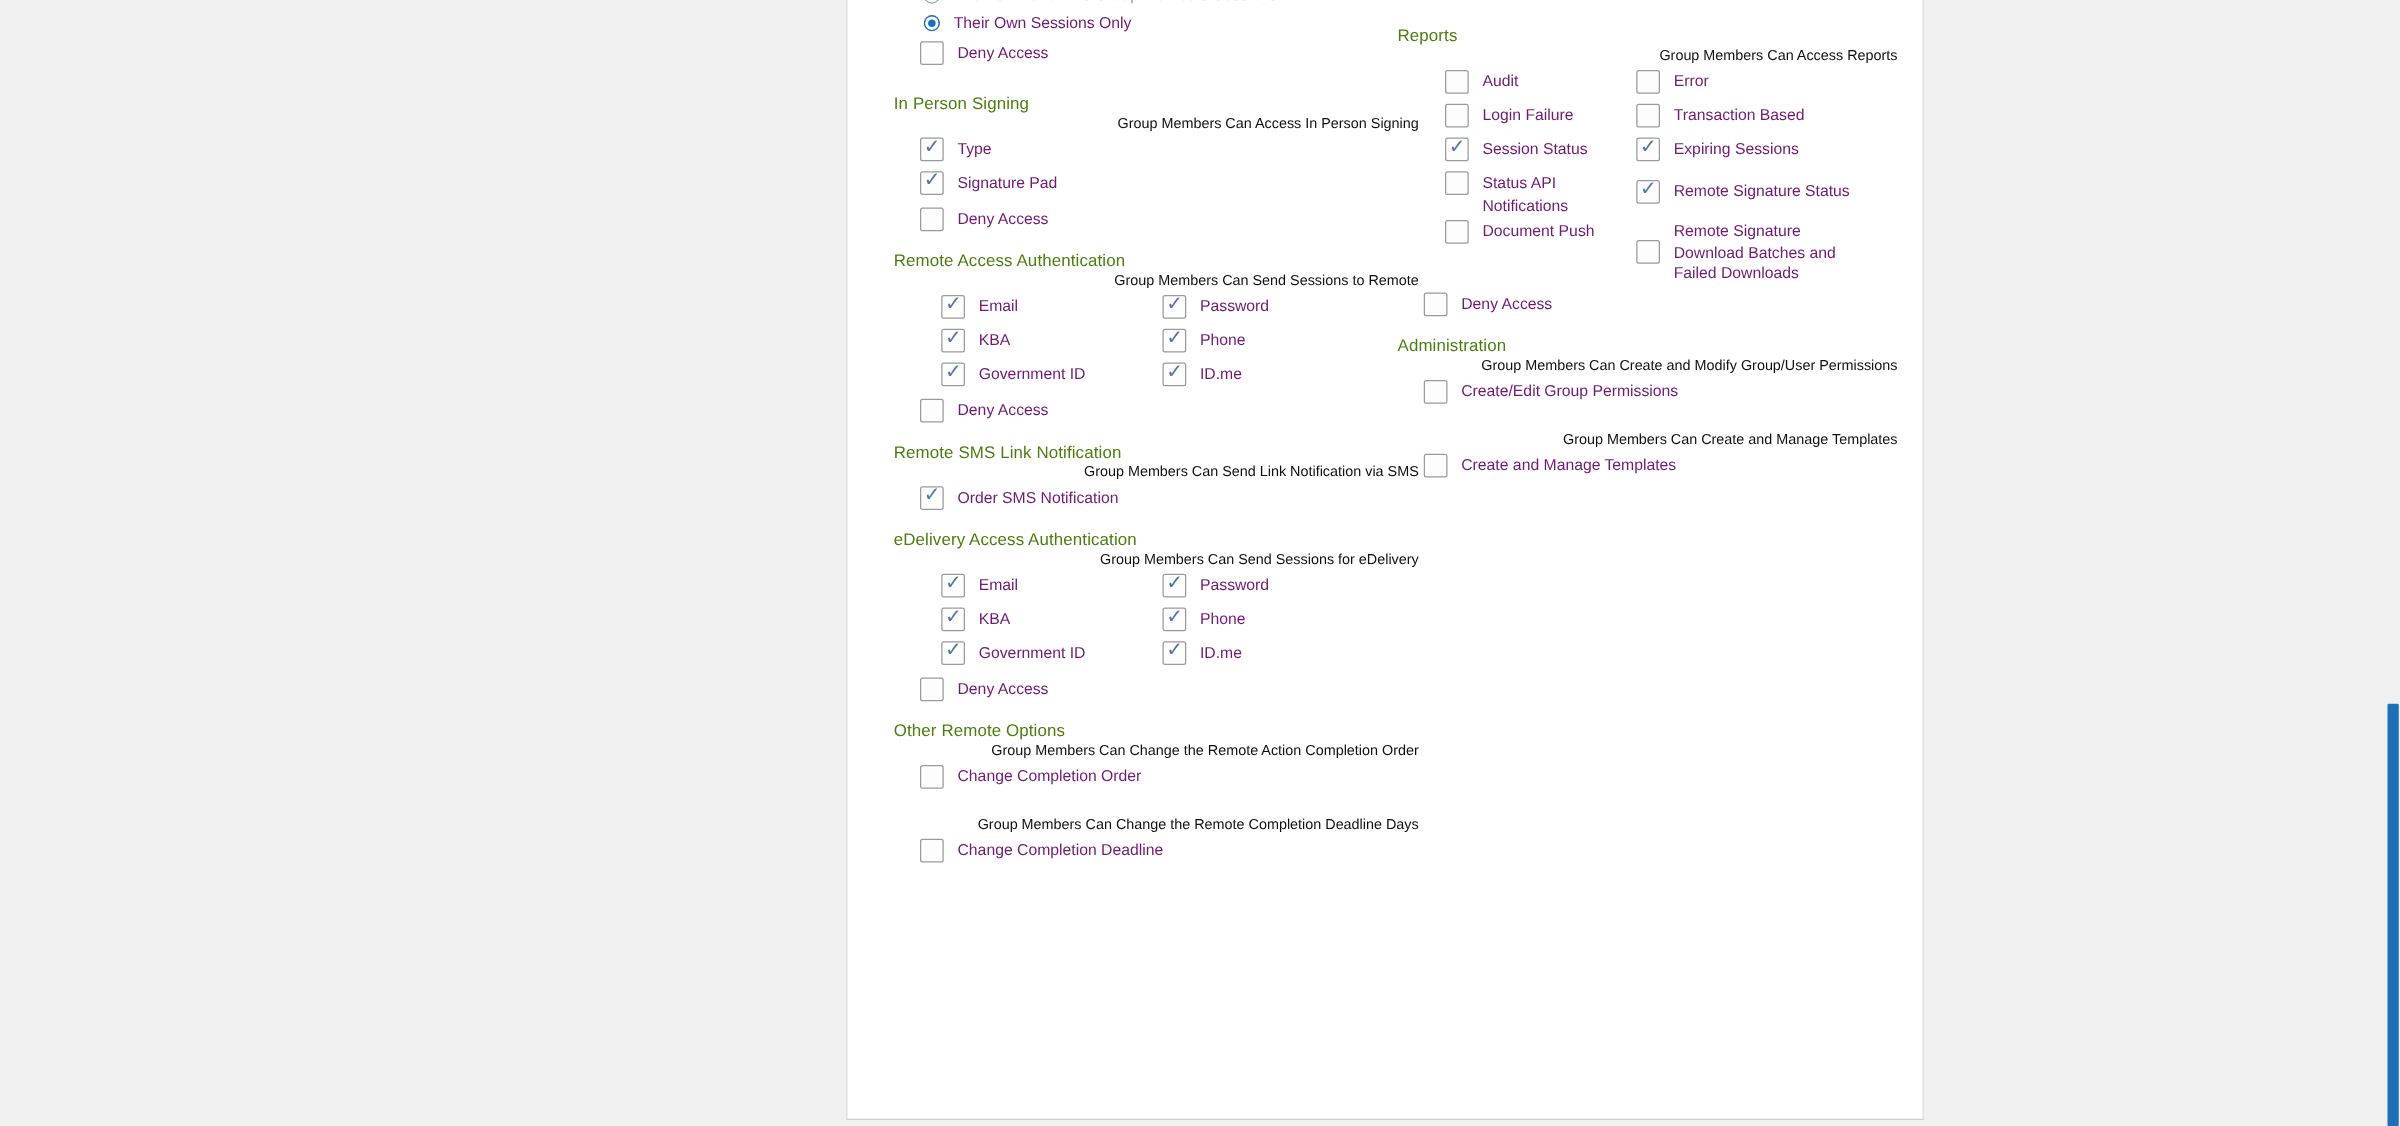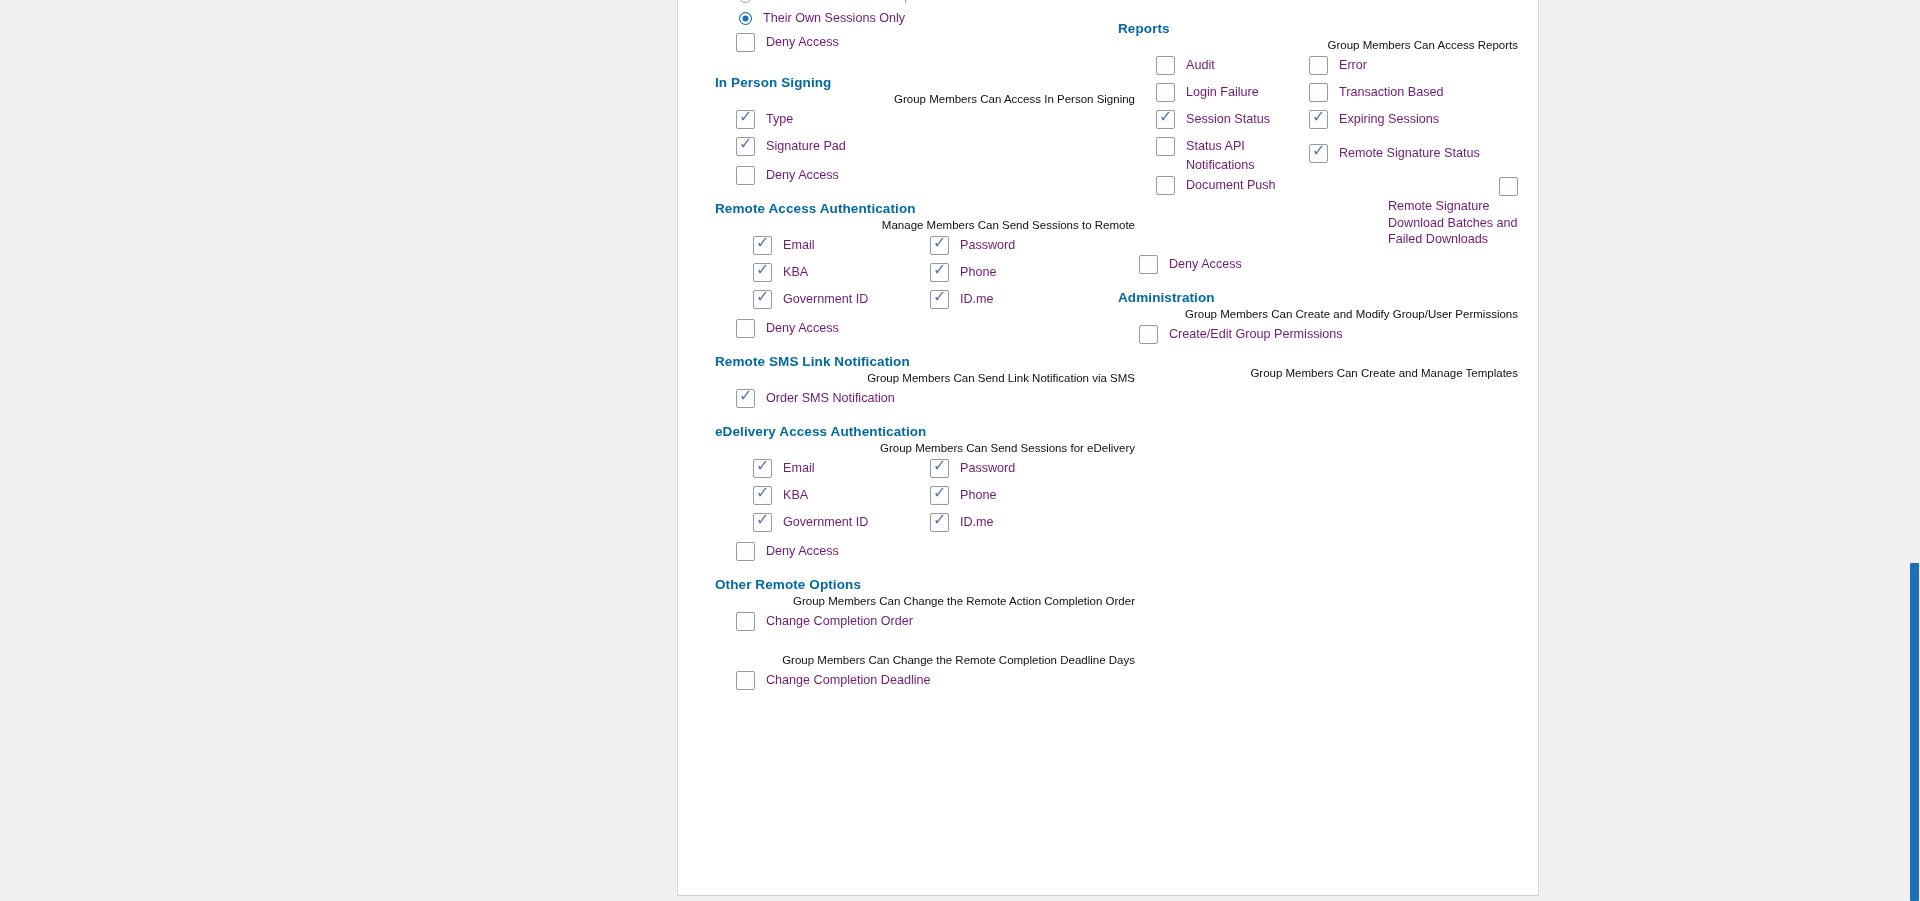--- a/index.html
+++ b/index.html
@@ -32,23 +32,23 @@
     position: absolute;
     left: 0; top: 0;
     width: 100%;
     height: 100%;
   }
 
   .col-left { position: absolute; left: 37px; top: 0; width: 420px; }
   .col-right { position: absolute; left: 440px; top: 0; width: 400px; }
 
   .section-title {
-    font-weight: bold;
+    font-weight: normal;
     font-size: 13.5px;
-    color: #0369a1;
+    color: #4d7c0f;
     margin: 0 0 3px 0;
     letter-spacing: 0.1px;
   }
   .section-sub {
     font-weight: normal;
     font-size: 11.5px;
     color: #101010;
     margin: 0 0 4px 0;
     text-align: right;
   }
@@ -175,21 +175,21 @@
         <div class="row indent2" style="margin-top:2px;">
           <span class="cb"></span>
           <span class="lbl">Deny Access</span>
         </div>
       </div>
 
       <div class="gap-sm"></div>
 
       <div>
         <div class="section-title">Remote Access Authentication</div>
-        <div class="section-sub">Manage Members Can Send Sessions to Remote</div>
+        <div class="section-sub">Group Members Can Send Sessions to Remote</div>
 
         <div class="grid2">
           <div class="row">
             <span class="cb checked"></span>
             <span class="lbl">Email</span>
           </div>
           <div class="row">
             <span class="cb checked"></span>
             <span class="lbl">Password</span>
           </div>
@@ -327,21 +327,21 @@
             <span class="lbl">Status API Notifications</span>
           </div>
           <div class="row" style="align-items:flex-start;">
             <span class="cb checked" style="margin-top:8px;"></span>
             <span class="lbl" style="padding-top:8px;">Remote Signature Status</span>
           </div>
           <div class="row">
             <span class="cb"></span>
             <span class="lbl">Document Push</span>
           </div>
-          <div class="row" style="align-items:flex-end;flex-direction:column;">
+          <div class="row" style="align-items:center;">
             <span class="cb" style="margin-top:2px;"></span>
             <span class="lbl wrap">Remote Signature Download Batches and Failed Downloads</span>
           </div>
         </div>
 
         <div class="row indent2" style="margin-top:6px;">
           <span class="cb"></span>
           <span class="lbl">Deny Access</span>
         </div>
       </div>
@@ -350,20 +350,24 @@
 
       <div>
         <div class="section-title">Administration</div>
         <div class="section-sub">Group Members Can Create and Modify Group/User Permissions</div>
         <div class="row indent2">
           <span class="cb"></span>
           <span class="lbl">Create/Edit Group Permissions</span>
         </div>
         <div class="gap-md"></div>
         <div class="section-sub">Group Members Can Create and Manage Templates</div>
+        <div class="row indent2">
+          <span class="cb"></span>
+          <span class="lbl">Create and Manage Templates</span>
+        </div>
       </div>
 
     </div>
   </div>
 </div>
 
 <div id="scroll-track">
   <div id="scroll-thumb"></div>
 </div>
 

